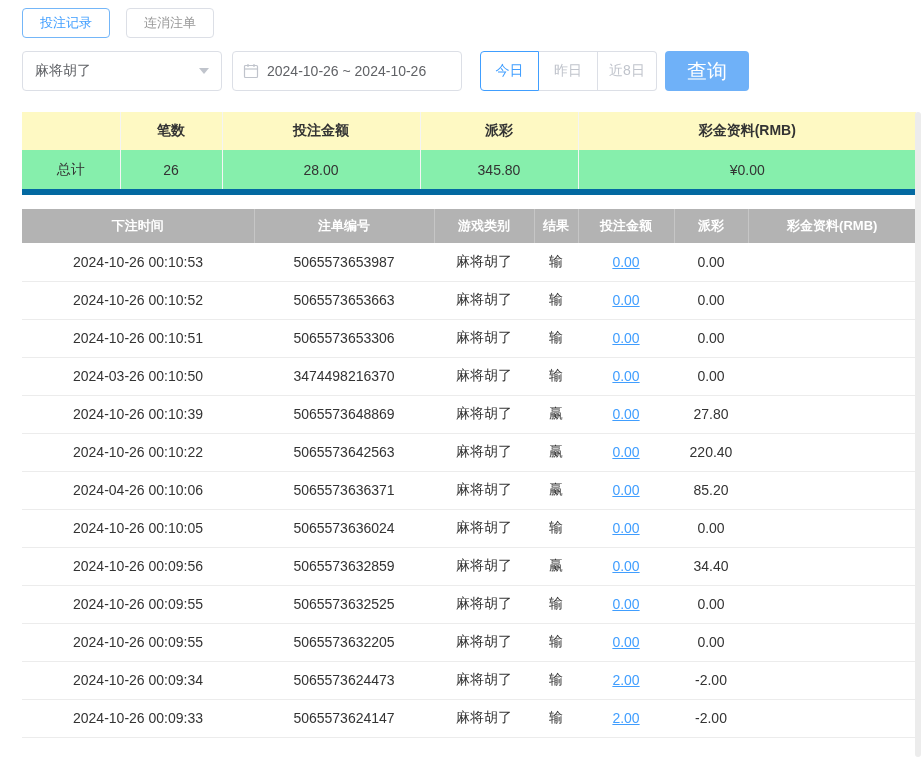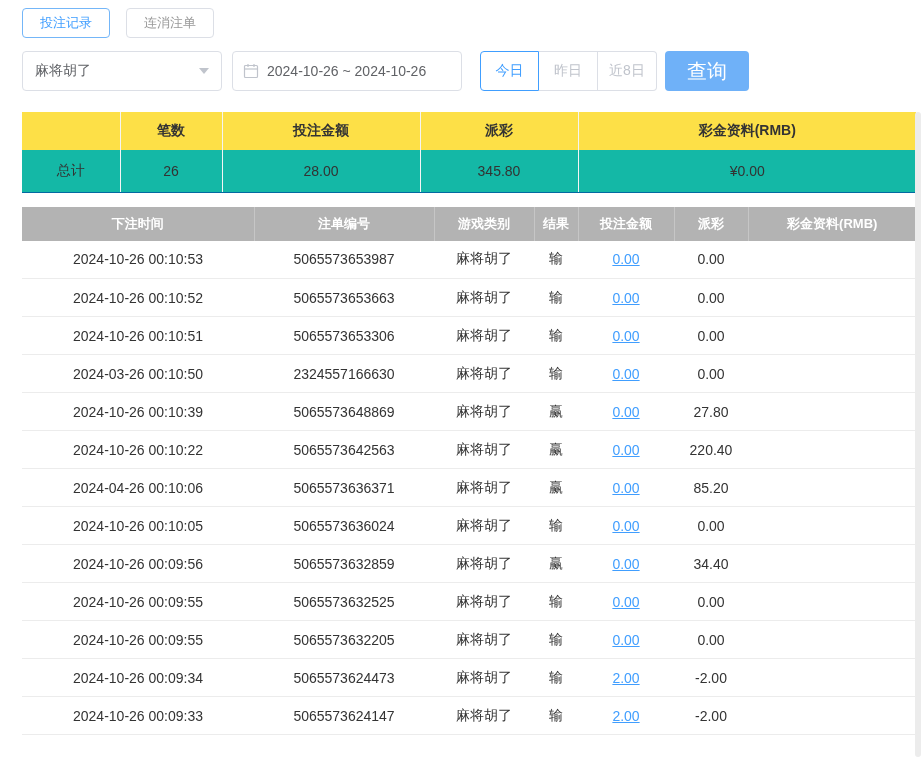--- a/index.html
+++ b/index.html
@@ -52,27 +52,27 @@
     color: #fff; border: none; border-radius: 4px; font-size: 20px;
     cursor: pointer; font-family: inherit;
   }
 
   
   table { border-collapse: collapse; table-layout: fixed; }
   th, td { text-align: center; overflow: hidden; white-space: nowrap; }
 
   .summary-table { width: 894px; margin-bottom: 14px; }
   .summary-table th {
-    background: #fde047; height: 38px; font-size: 14px; font-weight: bold;
+    background: #fef9c3; height: 38px; font-size: 14px; font-weight: bold;
     color: #333; border-right: 1px solid #f4f4f4;
   }
   .summary-table th:last-child { border-right: none; }
   .summary-table td {
-    height: 42px; border-bottom: 1px solid #0369a1; border-right: 1px solid #f5f5f5;
-    background: #14b8a6;
+    height: 42px; border-bottom: 6px solid #0369a1; border-right: 1px solid #f5f5f5;
+    background: #86efac;
   }
   .summary-table td:last-child { border-right: none; }
 
   .bet-table { width: 894px; }
   .bet-table th {
     background: #b3b3b3; color: #fff; height: 34px; font-size: 13px;
     font-weight: bold; border-right: 1px solid #c6c6c6;
   }
   .bet-table th:last-child { border-right: none; }
   .bet-table td { height: 38px; border-bottom: 1px solid #ececec; color: #333; }
@@ -194,21 +194,21 @@
           <td>2024-10-26 00:10:51</td>
           <td>5065573653306</td>
           <td>麻将胡了</td>
           <td>输</td>
           <td><span class="amt-link">0.00</span></td>
           <td>0.00</td>
           <td></td>
         </tr>
         <tr>
           <td>2024-03-26 00:10:50</td>
-          <td>2324557166630</td>
+          <td>3474498216370</td>
           <td>麻将胡了</td>
           <td>输</td>
           <td><span class="amt-link">0.00</span></td>
           <td>0.00</td>
           <td></td>
         </tr>
         <tr>
           <td>2024-10-26 00:10:39</td>
           <td>5065573648869</td>
           <td>麻将胡了</td>

